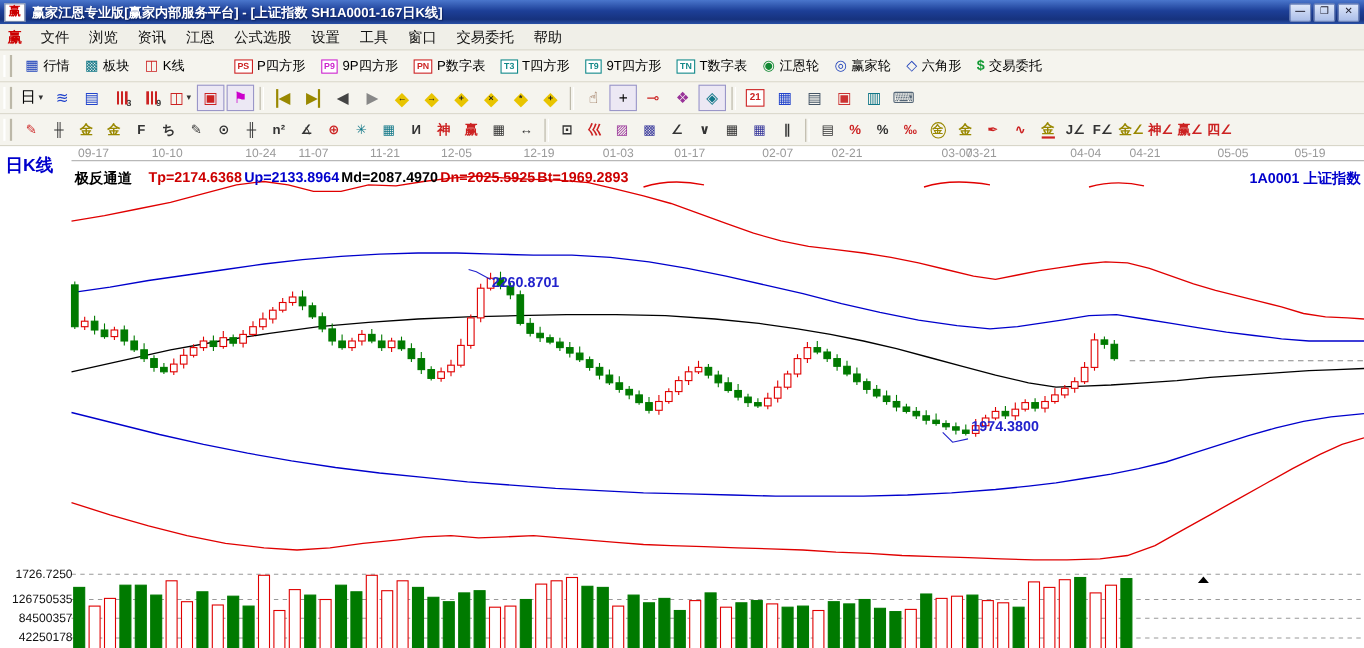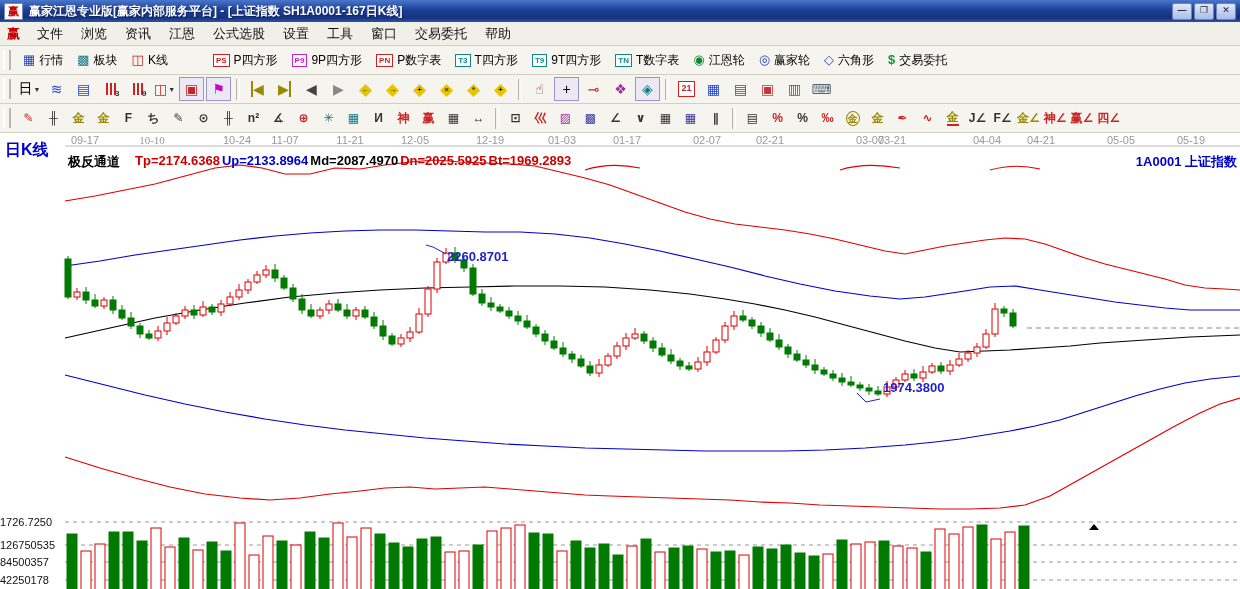--- a/index.html
+++ b/index.html
@@ -45,21 +45,21 @@
   .dgly.circ{border:1px solid #998800;border-radius:50%;padding:0 1px;font-size:10px;}
   .dgly.und{border-bottom:2px solid #cc2222;}
   
   .chart{position:relative;height:460px;background:#fff;}
   .chart svg{position:absolute;left:0;top:0;}
   .dlabel{position:absolute;top:1px;transform:translateX(-50%);font-size:11px;color:#999;white-space:nowrap;}
   .klabel{position:absolute;left:5px;top:7px;color:#0000cc;font-size:16px;font-weight:bold;}
   .infoline{position:absolute;left:68px;top:20px;font-size:13px;font-weight:bold;display:flex;gap:15px;white-space:nowrap;}
   .symbol{position:absolute;right:3px;top:20px;color:#0000cc;font-size:13px;font-weight:bold;margin-left:44px;}
   .c-red{color:#cc0000;}.c-blue{color:#0000cc;}.c-black{color:#000;}
-  .vlabel{position:absolute;left:0;width:48px;text-align:right;font-size:11px;color:#111;white-space:nowrap;}
+  .vlabel{position:absolute;left:0;width:66px;text-align:right;font-size:11px;color:#111;white-space:nowrap;}
   .anno{position:absolute;color:#2222cc;font-size:13px;font-weight:bold;white-space:nowrap;}
 </style>
 </head>
 <body>
 
 <div class="titlebar">
   <div class="app-logo">赢</div>
   <div class="ttext">赢家江恩专业版[赢家内部服务平台] - [上证指数  SH1A0001-167日K线]</div>
   <div class="win-controls">
       <span class="win-btn">—</span>
@@ -683,21 +683,21 @@
         <span class="c-red">Tp=2174.6368</span>
         <span class="c-blue">Up=2133.8964</span>
         <span class="c-black">Md=2087.4970</span>
         <span class="c-red">Dn=2025.5925</span>
         <span class="c-red">Bt=1969.2893</span>
       </span>
   </div>
   <div class="symbol">1A0001  上证指数</div>
   <div id="date-labels">
       <span class="dlabel" style="left: 85px;">09-17</span>
-      <span class="dlabel" style="left: 152px; font-family: Liberation Serif, serif;">10-10</span>
+      <span class="dlabel" style="left: 152px;">10-10</span>
       <span class="dlabel" style="left: 237px;">10-24</span>
       <span class="dlabel" style="left: 285px;">11-07</span>
       <span class="dlabel" style="left: 350px;">11-21</span>
       <span class="dlabel" style="left: 415px;">12-05</span>
       <span class="dlabel" style="left: 490px;">12-19</span>
       <span class="dlabel" style="left: 562px;">01-03</span>
       <span class="dlabel" style="left: 627px;">01-17</span>
       <span class="dlabel" style="left: 707px;">02-07</span>
       <span class="dlabel" style="left: 770px;">02-21</span>
       <span class="dlabel" style="left: 843px; margin-left: 27px;">03-07</span>

